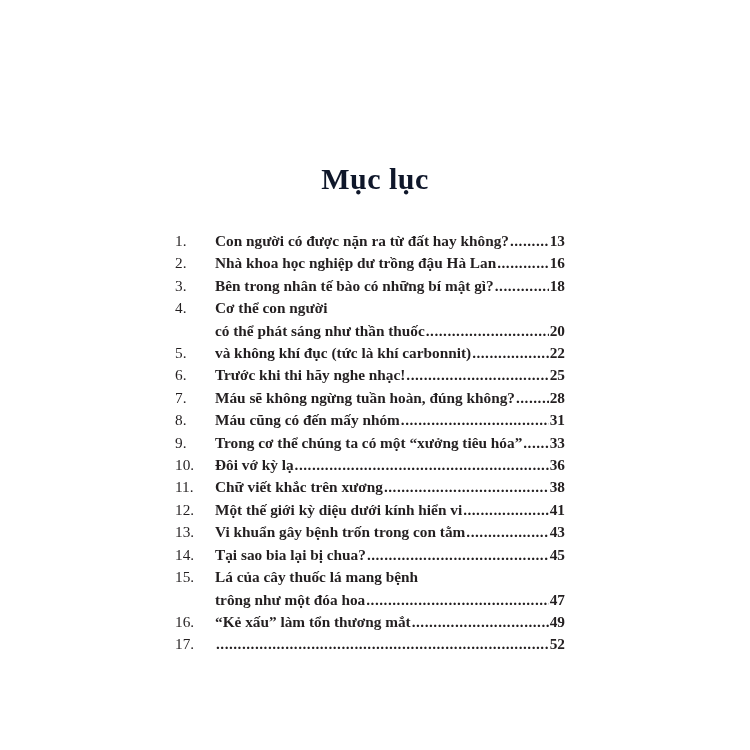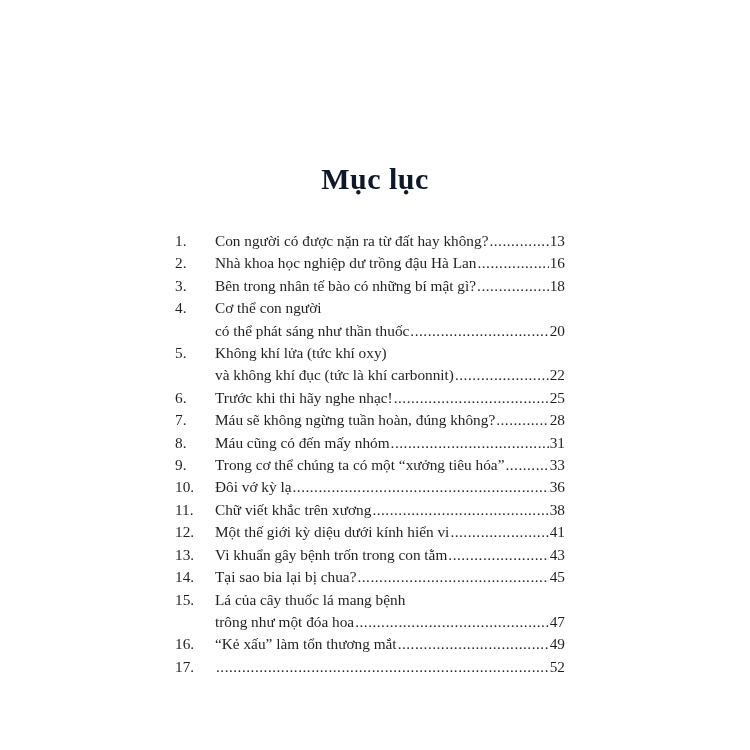--- a/index.html
+++ b/index.html
@@ -1,21 +1,21 @@
 <!DOCTYPE html>
 <html><head>
   <meta charset="utf-8">
   <style>
     html, body { margin: 0; padding: 0; background: #ffffff; }
     body { width: 750px; height: 750px; position: relative; overflow: hidden; font-family: "DejaVu Serif", "Liberation Serif", serif; color: #231f20; }
     .title { position: absolute; top: 162px; left: 0; width: 750px; text-align: center; font-family: "Liberation Serif", serif; font-weight: bold; font-size: 30px; letter-spacing: 0.5px; color: #0f172a; }
     .toc { position: absolute; top: 230px; left: 175px; width: 390px; }
     .entry { display: flex; align-items: baseline; font-family: "Liberation Serif", serif; font-size: 15.3px; line-height: 22.4px; }
     .num { width: 40px; flex: 0 0 40px; }
-    .body { flex: 1; display: flex; flex-direction: column; min-width: 0; }
+    .body { flex: 1; display: flex; flex-direction: column; min-width: 0; font-weight: bold; }
     .line { display: flex; align-items: baseline; white-space: nowrap; }
     .txt { flex: 0 0 auto; }
     .dots { flex: 1 1 auto; overflow: hidden; white-space: nowrap; margin: 0 1px; }
     .dots::after { content: "........................................................................................................................................"; letter-spacing: 0.5px; }
     .page { flex: 0 0 auto; text-align: left; }
   </style>
 </head>
 <body>
 
 <div class="title">Mục lục</div>
@@ -61,23 +61,20 @@
           <span class="txt">có thể phát sáng như thần thuốc</span>
           <span class="dots"></span>
           <span class="page">20</span>
         </div>
       </div>
     </div>
     <div class="entry">
       <span class="num">5.</span>
       <div class="body">
         <div class="line">
-          <span class="txt">Không khí lửa (tức khí oxy)</span>
-        </div>
-        <div class="line">
           <span class="txt">và không khí đục (tức là khí carbonnit)</span>
           <span class="dots"></span>
           <span class="page">22</span>
         </div>
       </div>
     </div>
     <div class="entry">
       <span class="num">6.</span>
       <div class="body">
         <div class="line">

